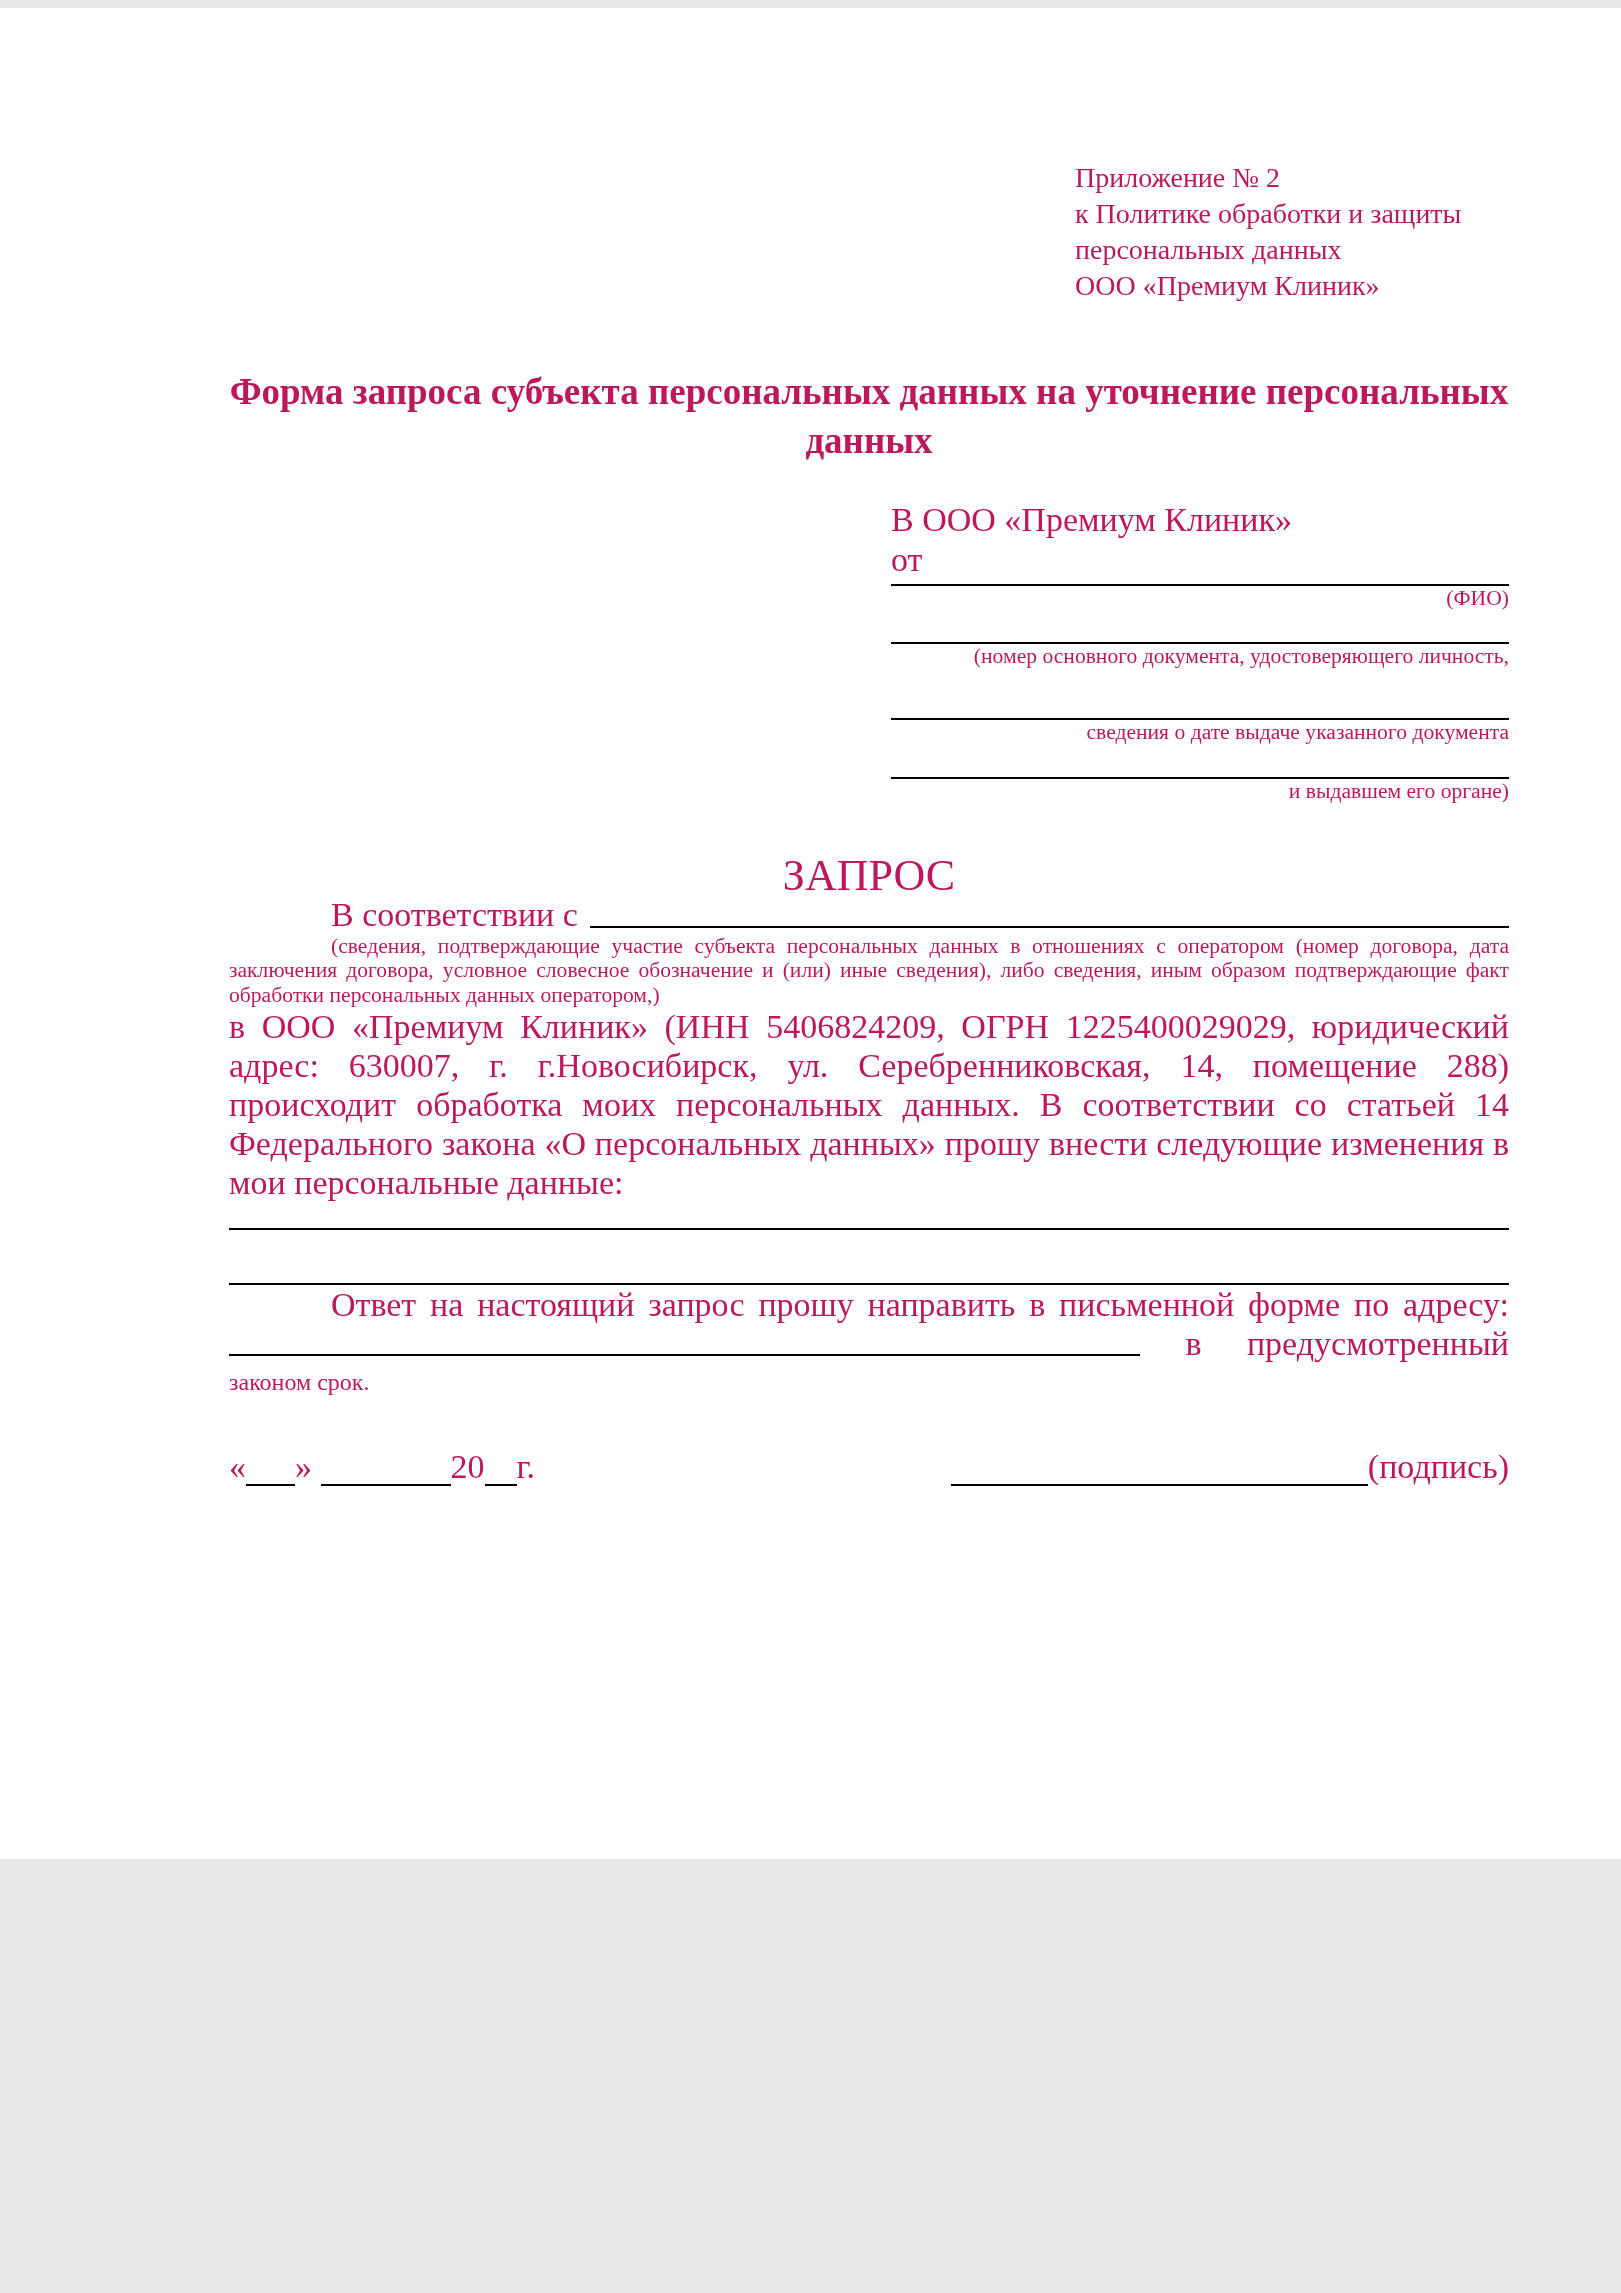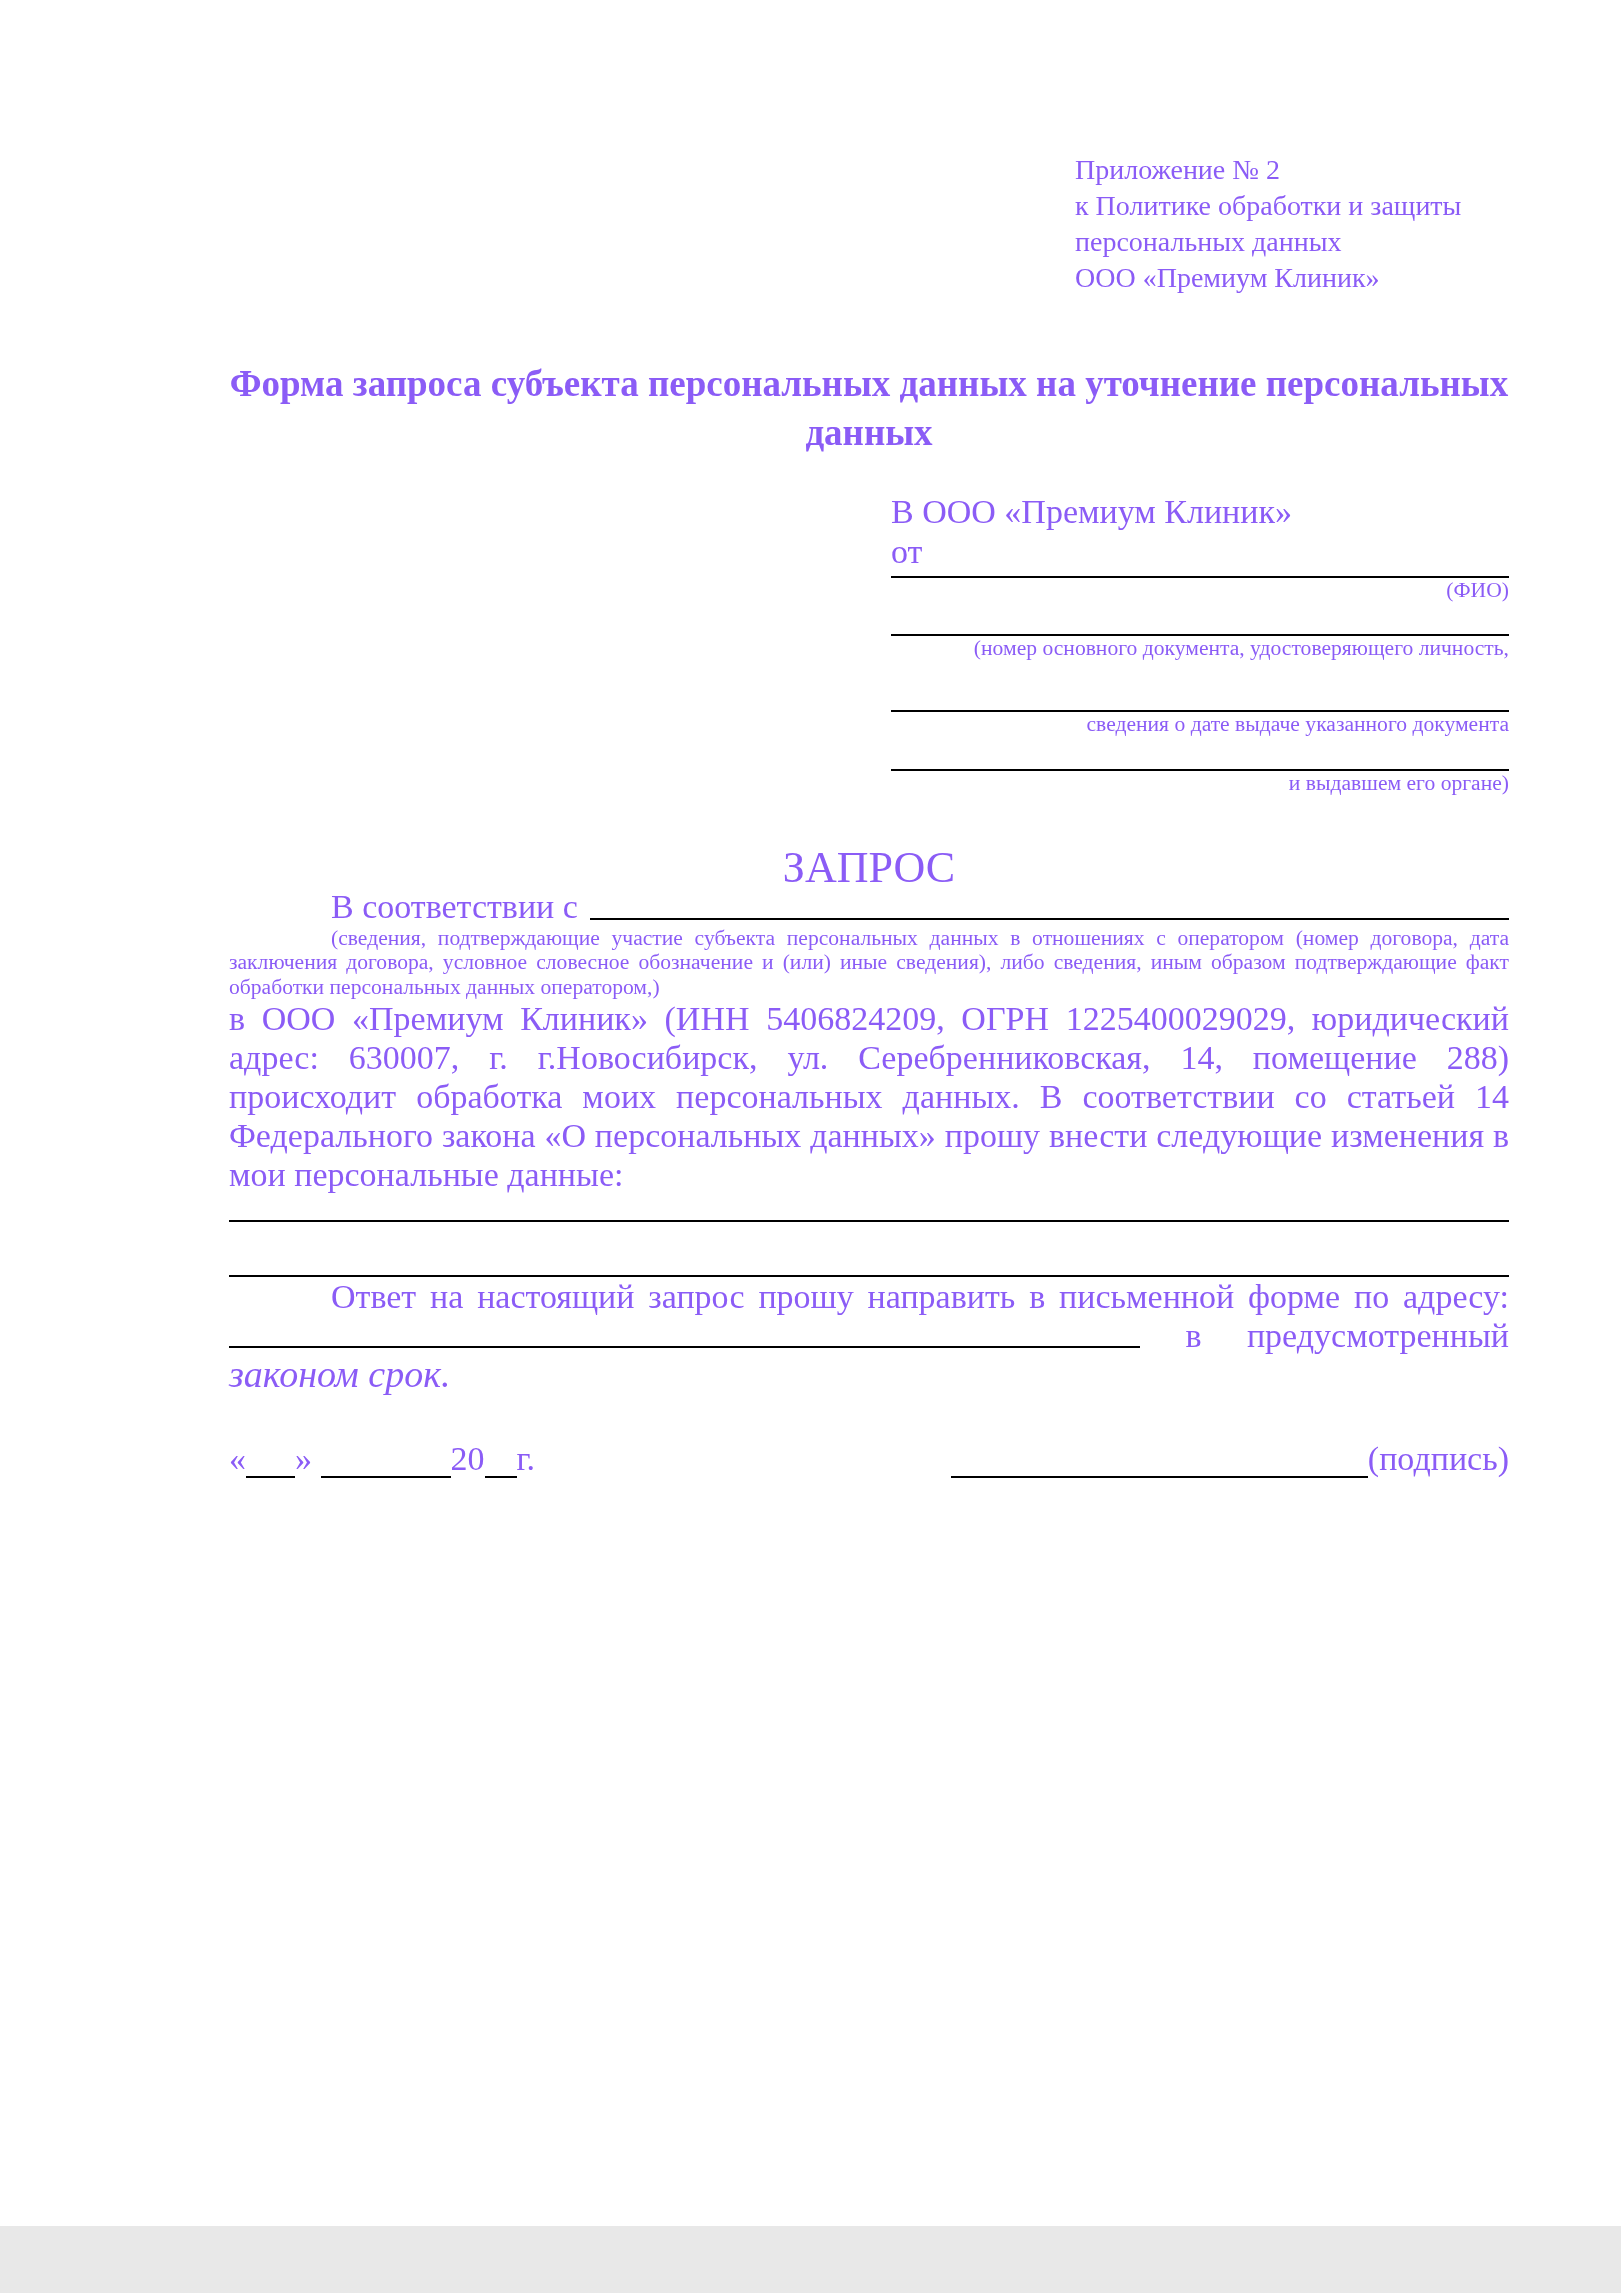--- a/index.html
+++ b/index.html
@@ -1,21 +1,21 @@
 <!DOCTYPE html>
 <html lang="ru"><head>
 <meta charset="utf-8">
 <style>
   html,body{margin:0;padding:0;background:#e8e8e8;}
   .page{
     position:relative;
-    width:1621px;height:2226px;
-    margin:0 auto;
+    width:1621px;height:1851px;
+    margin:8px auto;
     background:#ffffff;
-    color:#8b5cf6;
+    color:#be185d;
     font-family:"Liberation Serif","DejaVu Serif",serif;
     box-sizing:border-box;
     padding:152px 112px 0 229px;
     overflow:hidden;
     hyphens:none;
   }
   
   .appendix{margin-left:846px;font-size:28px;line-height:36px;}
   
   .doc-title{margin:63px 0 0 0;font-size:37px;line-height:49px;font-weight:bold;text-align:center;}
@@ -34,21 +34,21 @@
   .basis-line .prefix{white-space:pre;}
   .basis-line .bfill{flex:1 1 auto;align-self:flex-end;height:0;border-bottom:2px solid #000;margin:0 0 5.9px 11.8px;}
   .small-cap{font-size:21.6px;line-height:24.5px;text-align:justify;text-indent:102px;}
   .body-par{font-size:34px;line-height:39px;text-align:justify;}
   .blank-line{border-bottom:2px solid #000;}
   .b1{height:25.5px;}
   .b2{height:53px;}
   .reply-1{font-size:34px;line-height:39px;text-align:justify;text-align-last:justify;text-indent:102px;margin:0;}
   .reply-2{display:flex;justify-content:space-between;font-size:34px;line-height:39px;}
   .reply-2 .afill{flex:0 0 911px;align-self:flex-end;height:0;border-bottom:2px solid #000;margin-bottom:6.9px;}
-  .reply-3{font-size:38px;line-height:39px;font-style:italic;}
+  .reply-3{font-size:24px;line-height:39px;}
   
   .footer-row{margin-top:45px;display:flex;justify-content:space-between;font-size:34px;line-height:39px;align-items:center;}
   .blank{display:inline-block;height:0;border-bottom:2px solid #000;margin-bottom:-7.8px;}
   .b-day{width:49px;}
   .b-month{width:130px;}
   .b-year{width:32px;}
   .b-sign{width:417px;}
   .sig-group{white-space:nowrap;}
   .date-group{white-space:nowrap;}
 </style>

